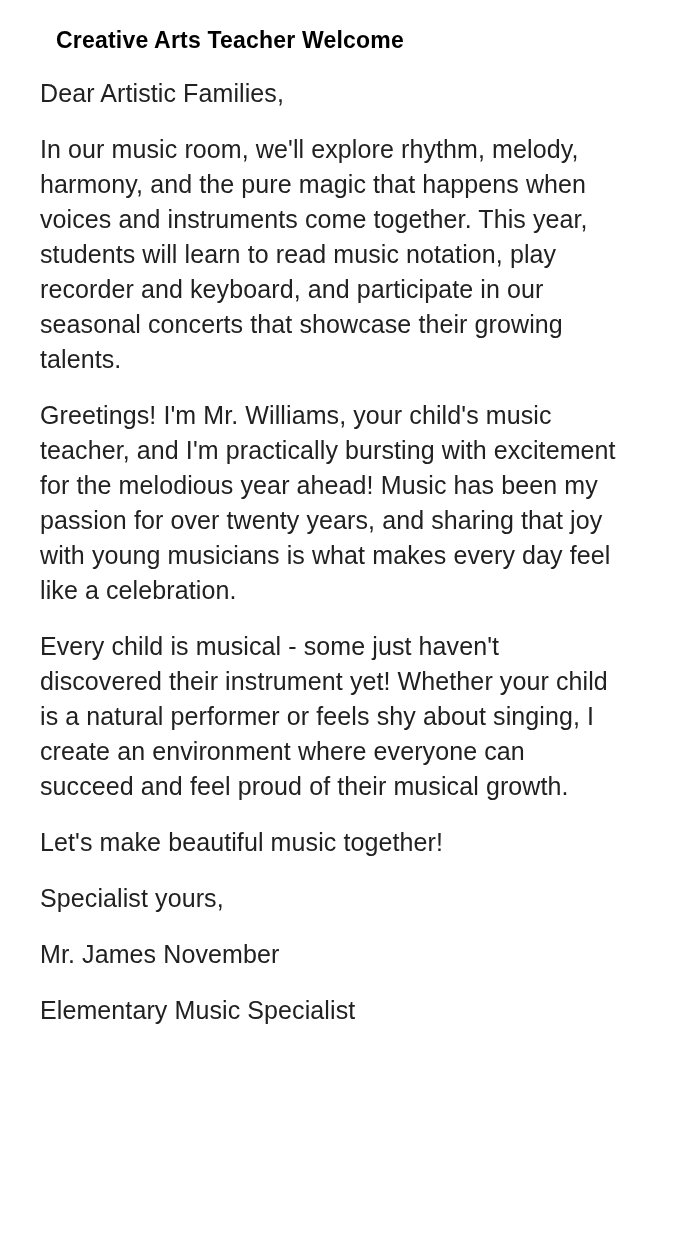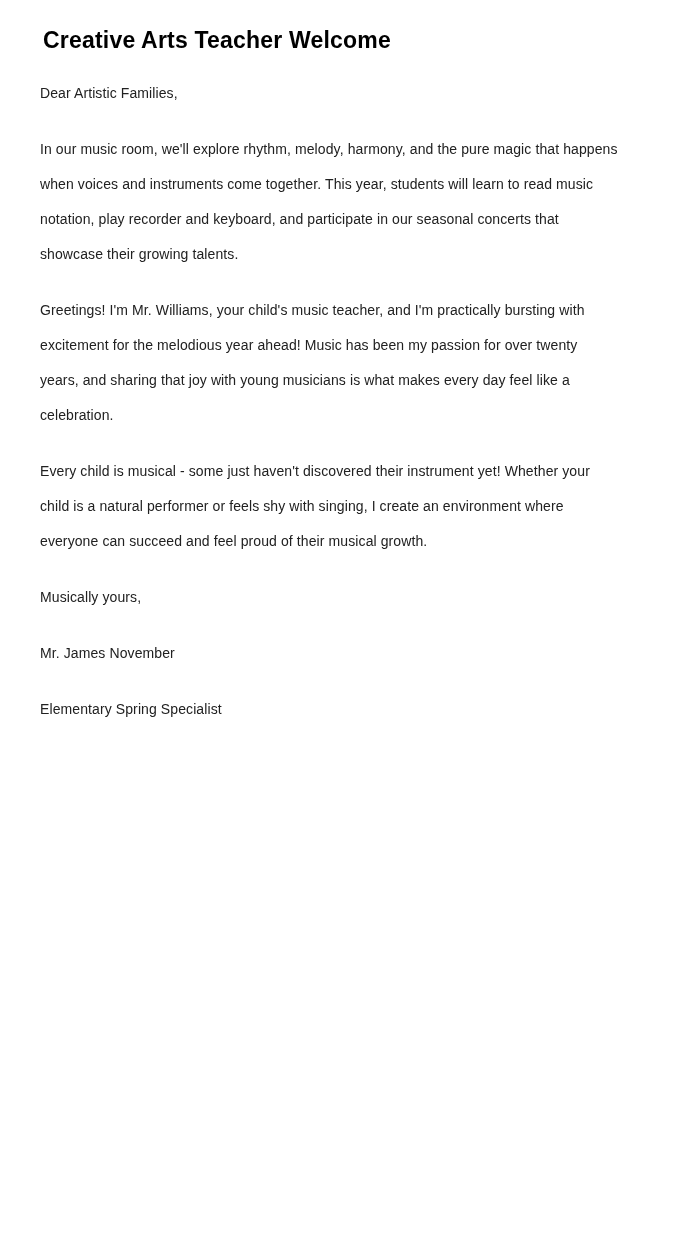--- a/index.html
+++ b/index.html
@@ -14,31 +14,31 @@
     background: #ffffff;
     overflow: hidden;
   }
   .letter {
     box-sizing: border-box;
     padding: 26px 40px 40px 40px;
     width: 660px;
     font-family: "Liberation Sans", "DejaVu Sans", sans-serif;
   }
   .letter h1 {
-    margin: 0 0 22px 3px;
+    margin: 0 0 22px 16px;
     font-size: 23px;
     line-height: 28px;
     font-weight: 700;
     color: #000000;
     letter-spacing: 0.2px;
   }
   .letter p {
     margin: 16px 0 21px 0;
     max-width: 600px;
-    font-size: 14px;
+    font-size: 25px;
     line-height: 35px;
     font-weight: 400;
     color: #212121;
     letter-spacing: 0.1px;
   }
   .letter p:last-child {
     margin-bottom: 0;
   }
 </style>
 </head>
@@ -47,24 +47,25 @@
 <div class="page">
   <div class="letter">
     <h1>Creative Arts Teacher Welcome</h1>
 
     <p>Dear Artistic Families,</p>
 
     <p>In our music room, we'll explore rhythm, melody, harmony, and the pure magic that happens when voices and instruments come together. This year, students will learn to read music notation, play recorder and keyboard, and participate in our seasonal concerts that showcase their growing talents.</p>
 
     <p>Greetings! I'm Mr. Williams, your child's music teacher, and I'm practically bursting with excitement for the melodious year ahead! Music has been my passion for over twenty years, and sharing that joy with young musicians is what makes every day feel like a celebration.</p>
 
-    <p>Every child is musical - some just haven't discovered their instrument yet! Whether your child is a natural performer or feels shy with singing, I create an environment where everyone can succeed and feel proud of their musical growth.</p>
+    <p>Every child is musical - some just haven't discovered their instrument yet! Whether your child is a natural performer or feels shy about singing, I create an environment where everyone can succeed and feel proud of their musical growth.</p>
 
 
 
+    <p>Let's make beautiful music together!</p>
 
-    <p>Musically yours,</p>
+    <p>Specialist yours,</p>
 
     <p>Mr. James November</p>
 
-    <p>Elementary Spring Specialist</p>
+    <p>Elementary Music Specialist</p>
   </div>
 </div>
 
 </body></html>

